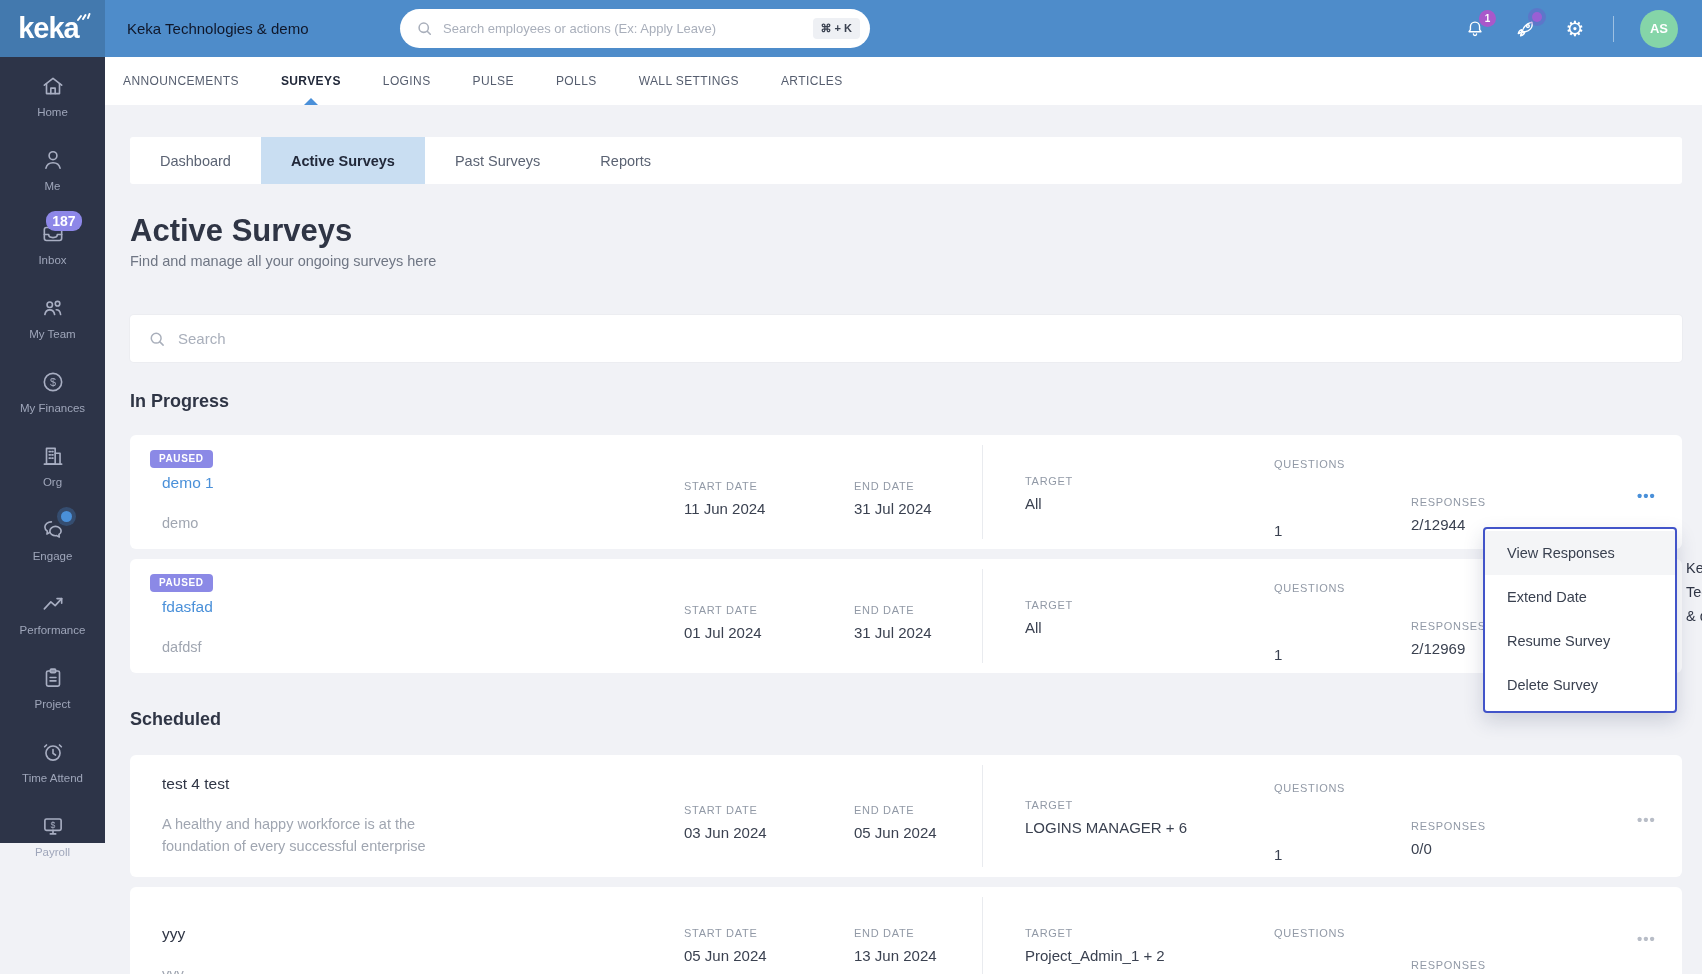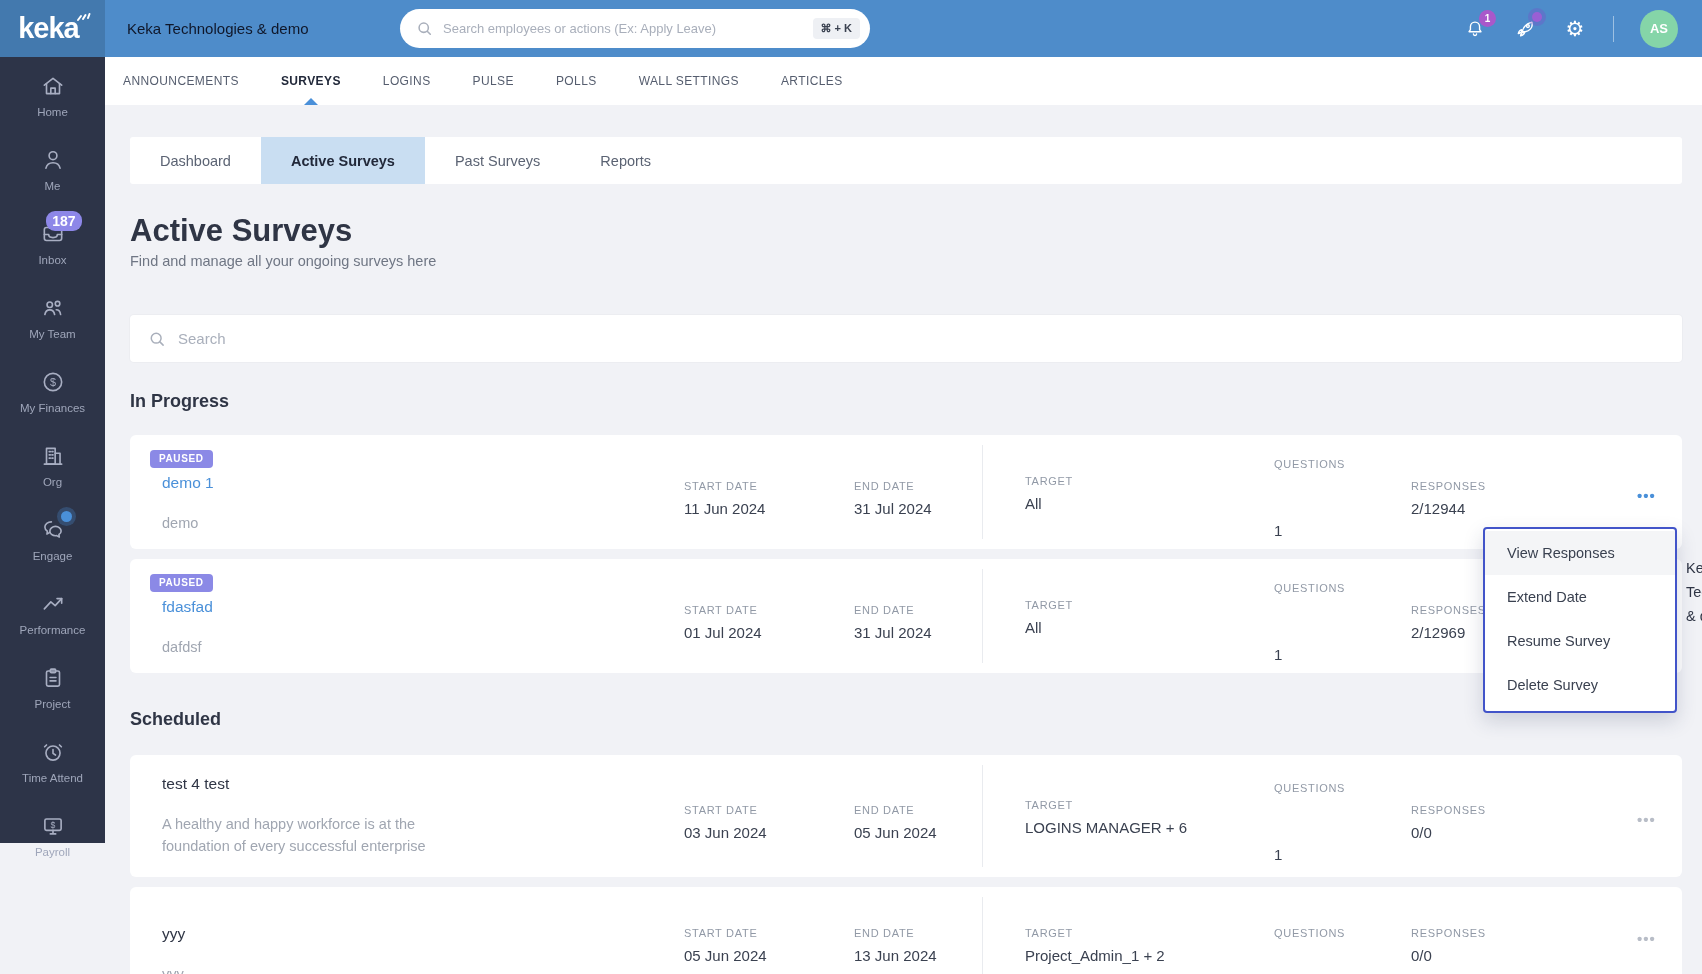--- a/index.html
+++ b/index.html
@@ -59,21 +59,21 @@
   .card3 { top:650px; height:122px; }
   .card4 { top:782px; height:160px; }
   .c-left { flex:0 0 554px; padding:12px 20px 12px 20px; display:flex; flex-direction:column; justify-content:center; }
   .paused-badge { align-self:flex-start; background:#8b89e6; color:#fff; font-size:10px; font-weight:bold; letter-spacing:.6px; border-radius:4px; padding:3.5px 9px; margin-bottom:6px; }
   .c-title { font-size:15.5px; font-weight:500; color:#2f3545; margin-left:12px; }
   .c-title.link { color:#4a90d9; cursor:pointer; }
   .c-sub { font-size:14.5px; color:#a0a6b1; margin-left:12px; margin-top:20px; line-height:1.55; max-width:290px; }
   .c-col { display:flex; flex-direction:column; justify-content:center; padding-top:12px; }
   .w-start { flex:0 0 170px; } .w-end { flex:0 0 128px; }
   .w-target { flex:0 0 292px; border-left:1px solid #e9ebef; padding-left:42px; margin:10px 0; padding-top:2px; justify-content:center; }
-  .w-quest { flex:0 0 137px;gap:44px; } .w-resp { flex:0 0 200px; }
+  .w-quest { flex:0 0 137px;gap:44px; } .w-resp { flex:0 0 200px;margin-top:32px; }
   .c-label { font-size:11px; letter-spacing:.7px; color:#9199a6; font-weight:500; margin-bottom:8px; }
   .c-value { font-size:15px; font-weight:500; color:#3a4150; }
   .c-dots { flex:1; display:flex; align-items:center; justify-content:center; padding-top:8px; }
   .dots { font-size:15px; letter-spacing:1px; font-weight:bold; cursor:pointer; line-height:0; }
   .dots.blue { color:#4a90d9; } .dots.gray { color:#b8bdc7; }
 
   
   .ctx-menu { position:absolute; left:1483px; top:527px; width:194px; height:186px; background:#fff; border:2px solid #4254c9; border-radius:4px; box-shadow:0 8px 20px rgba(40,50,90,.18); z-index:40; padding-top:2px; }
   .ctx-item { height:44px; display:flex; align-items:center; padding-left:22px; font-size:14.5px; font-weight:500; color:#3a4150; cursor:pointer; }
   .ctx-item.highlight { background:#f4f5f7; }

